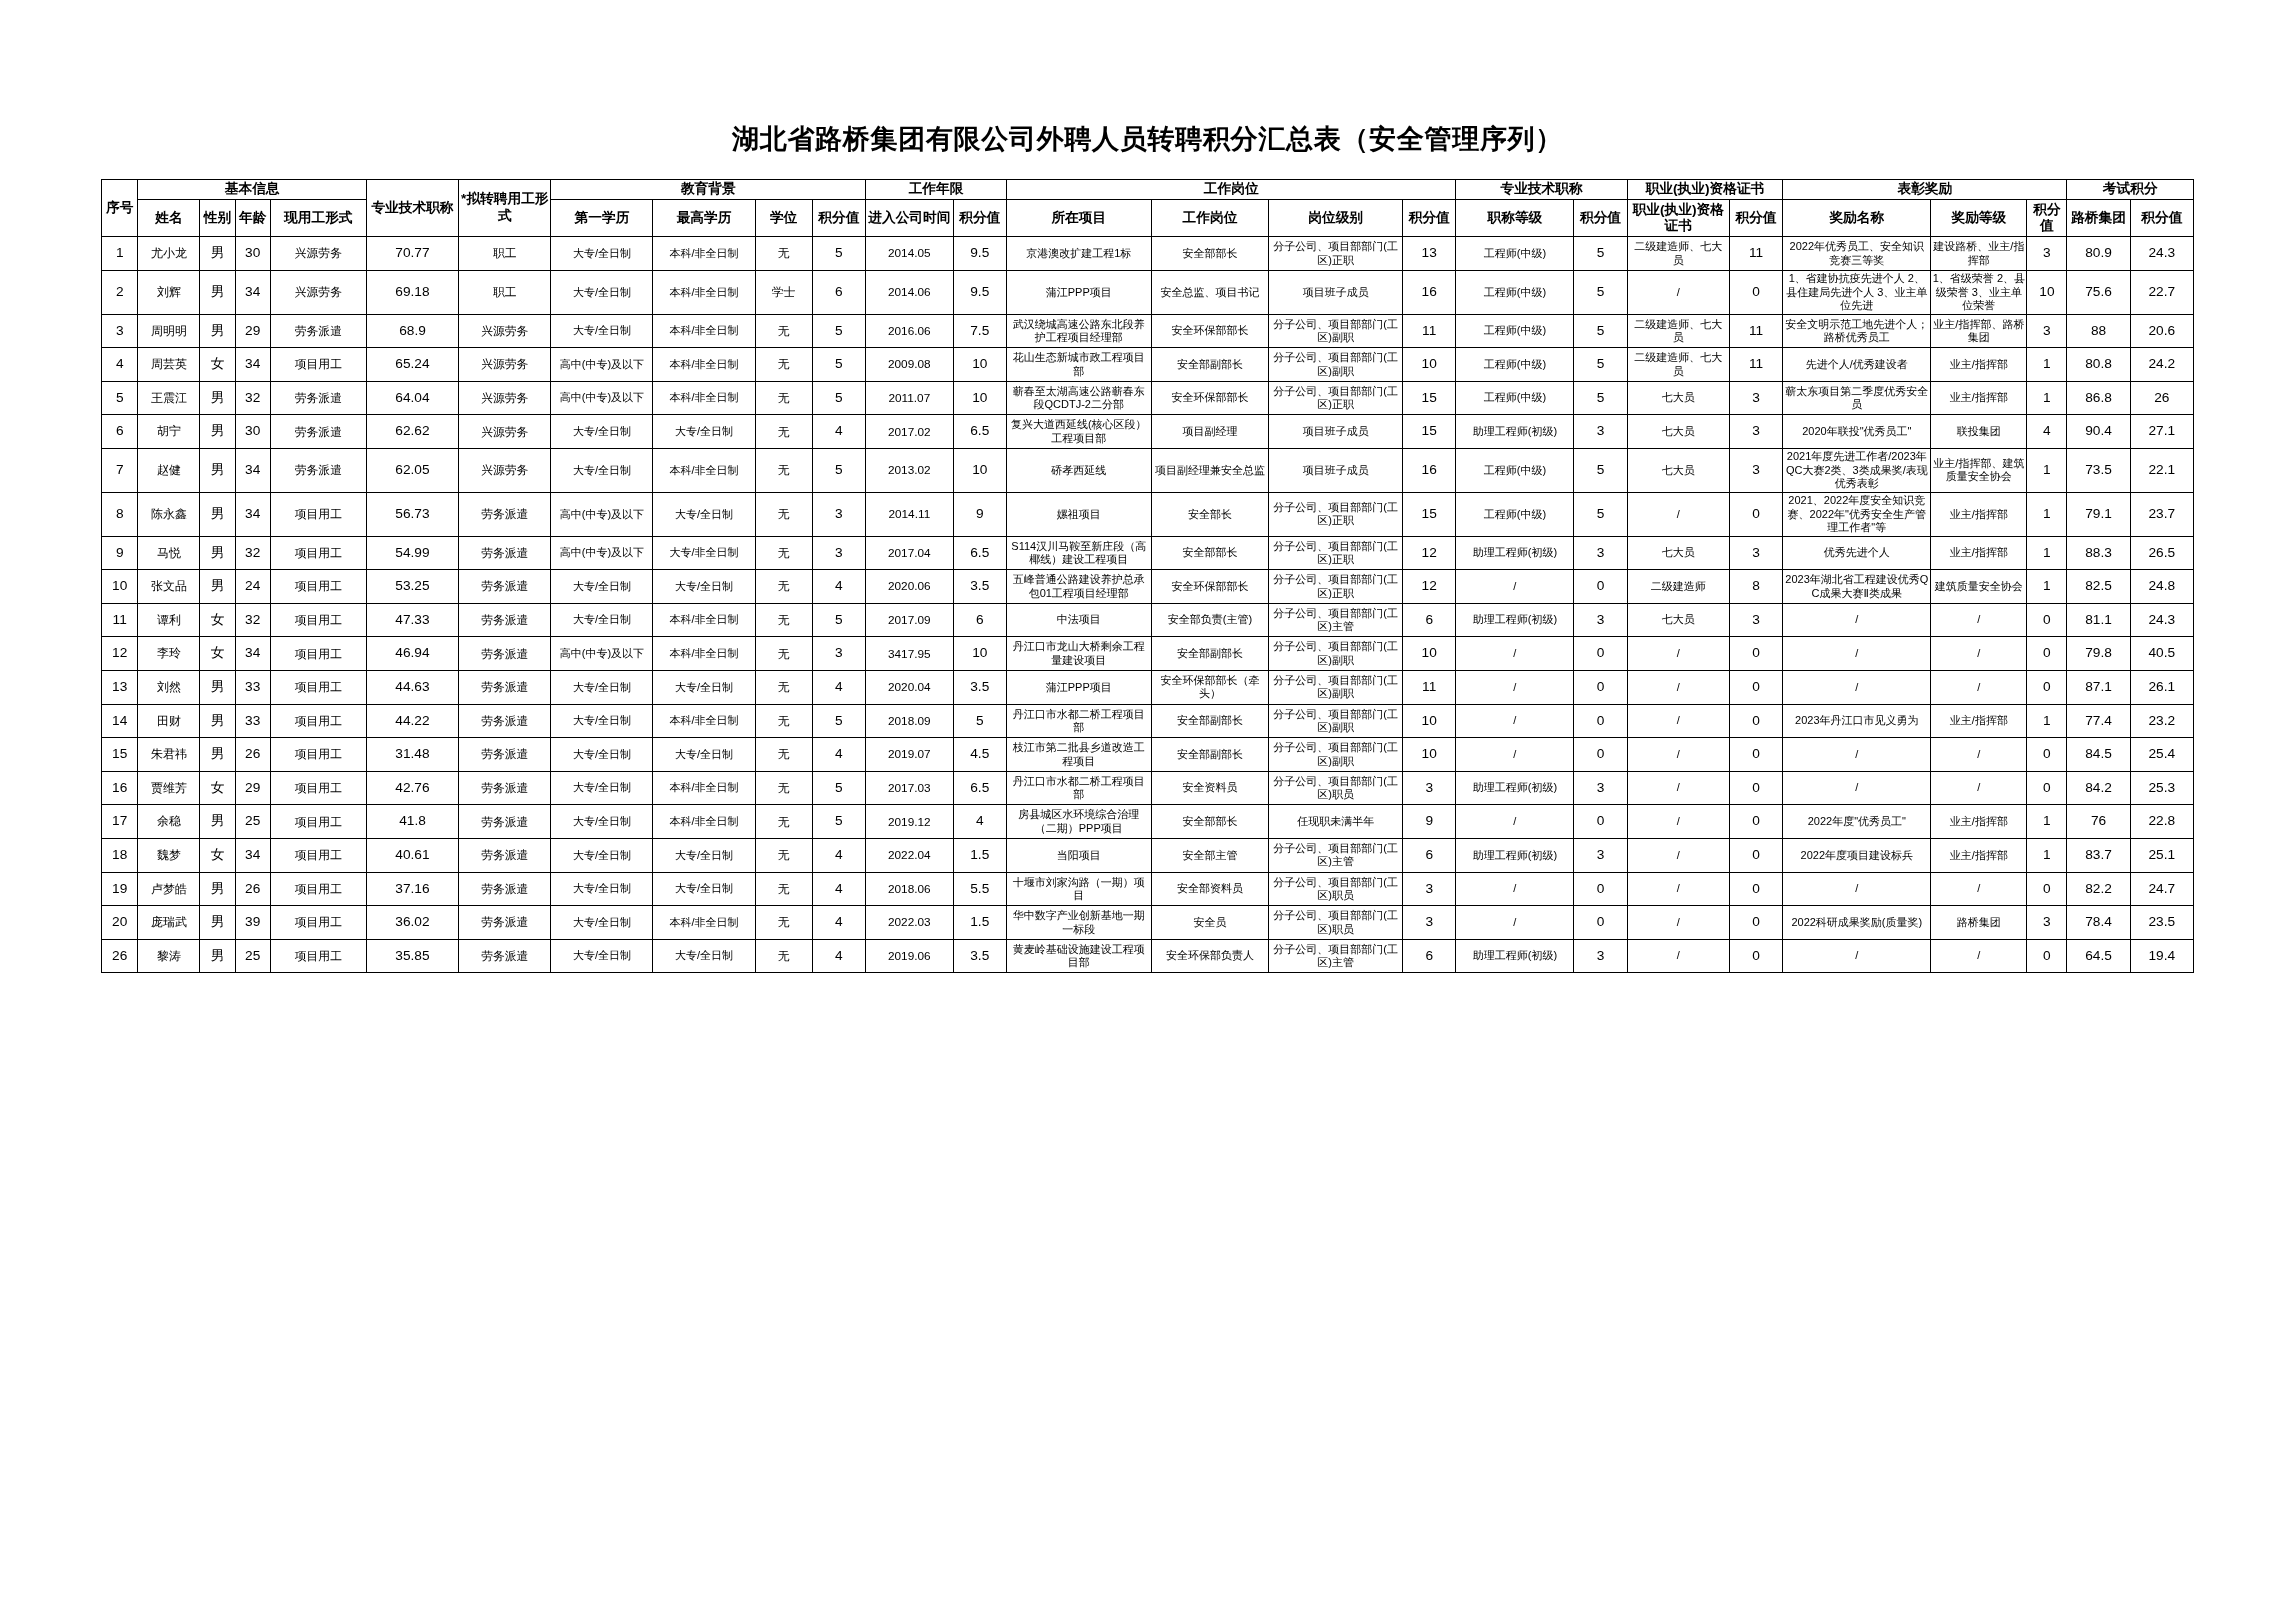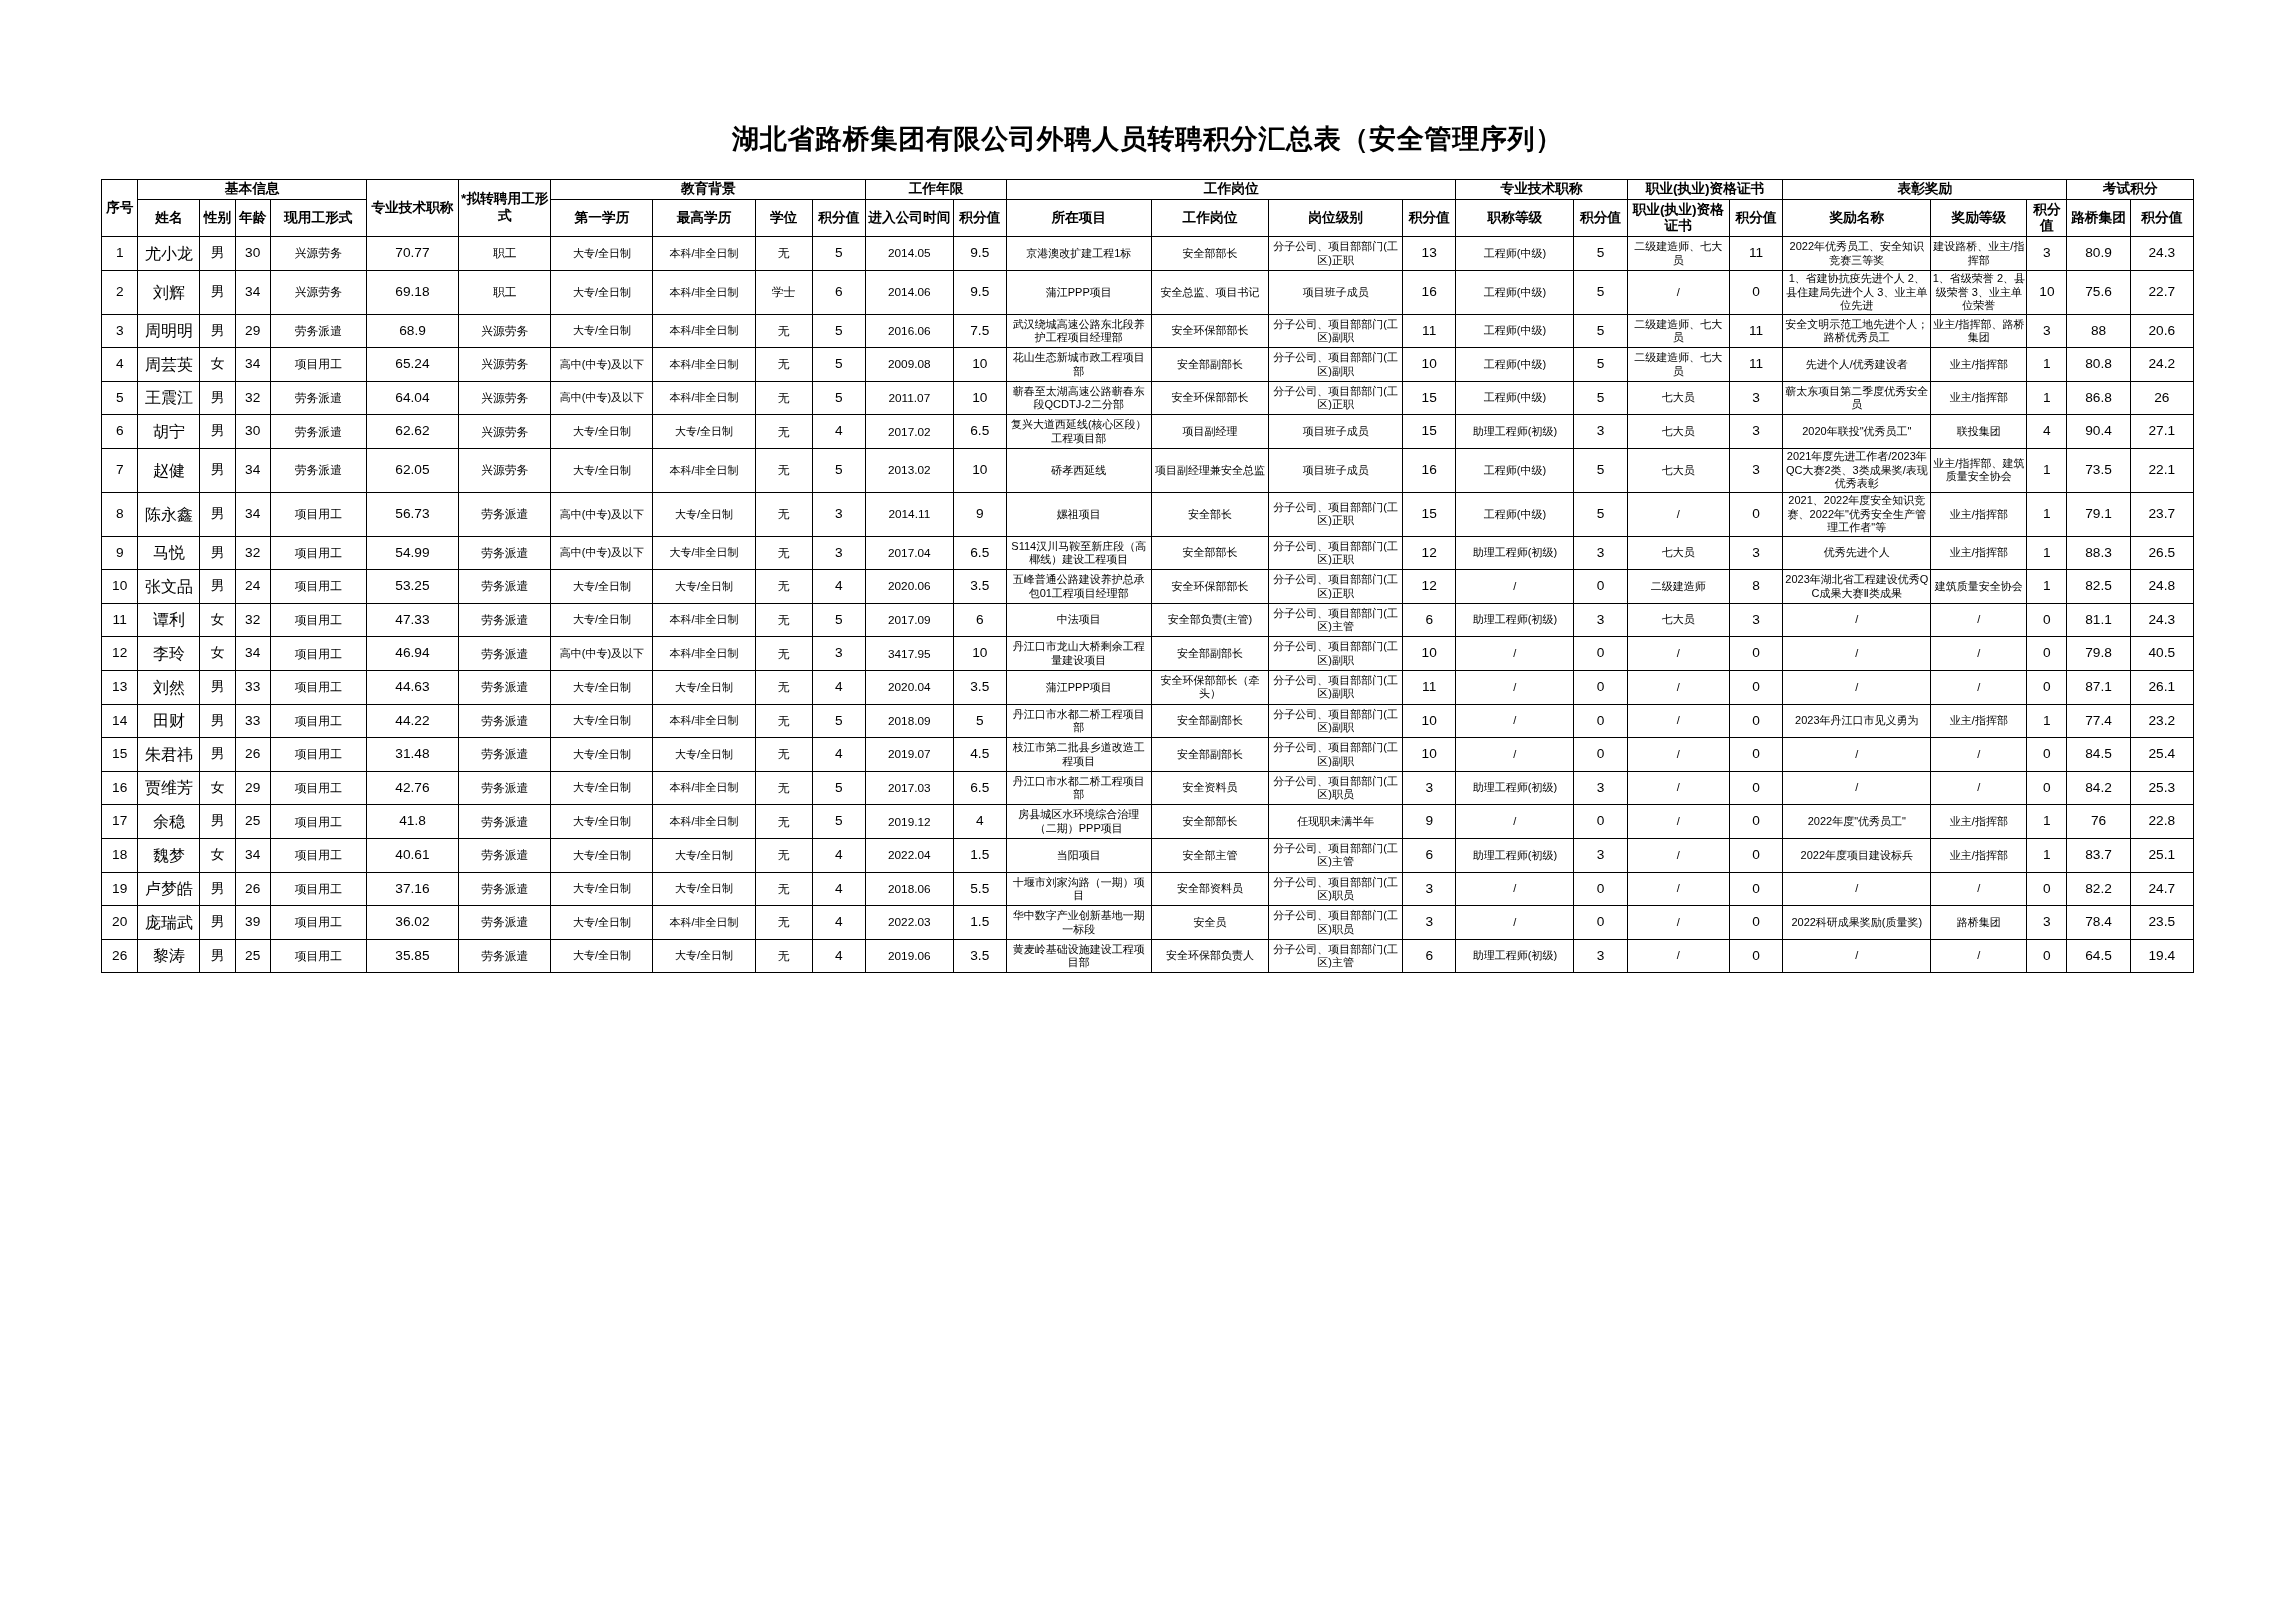--- a/index.html
+++ b/index.html
@@ -56,21 +56,21 @@
   }
   th.group-head {
     font-size: 15px;
   }
   th.sub-head {
     font-size: 13px;
     font-weight: bold;
   }
   td.num { font-size: 13.7px; }
   td.bold { font-weight: normal; }
-  td.name { font-size: 16px; }
+  td.name { font-size: 12px; }
   td.small { font-size: 11.8px; }
   td.tiny { font-size: 11px; }
   .rowtall td { height: 30px; }
 </style>
 </head>
 <body>
 
 <div class="page">
   <div class="doc-title">湖北省路桥集团有限公司外聘人员转聘积分汇总表（安全管理序列）</div>
 

